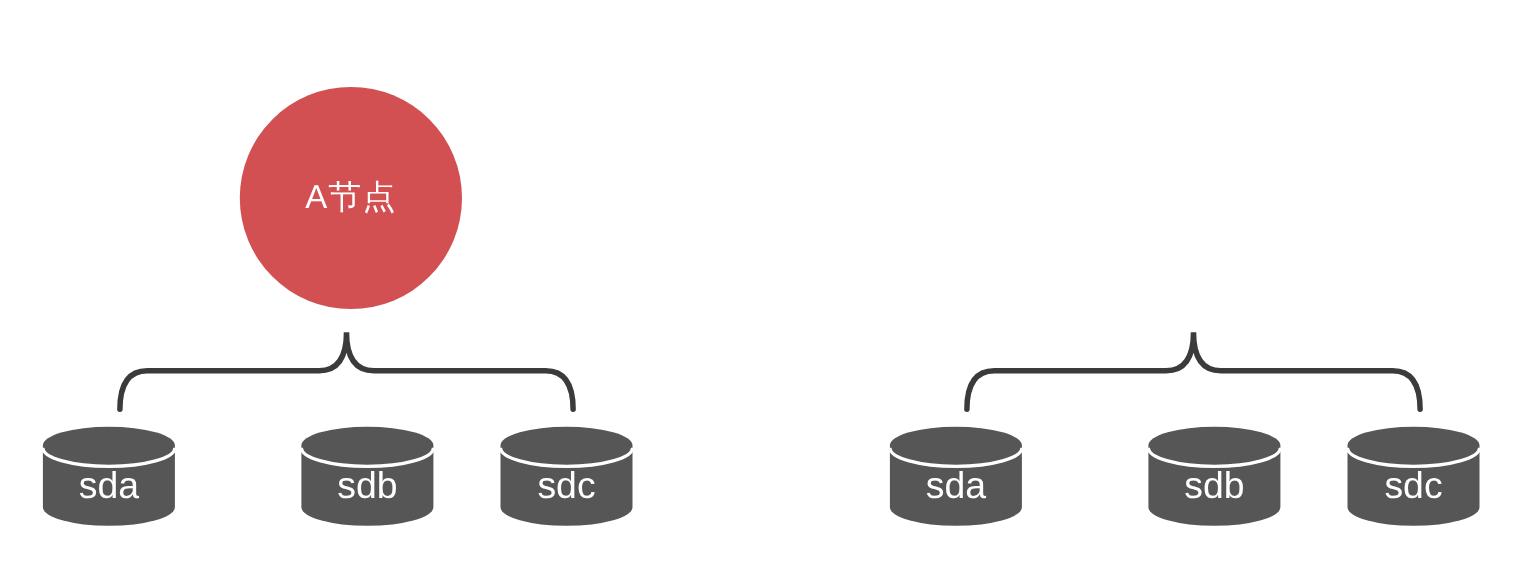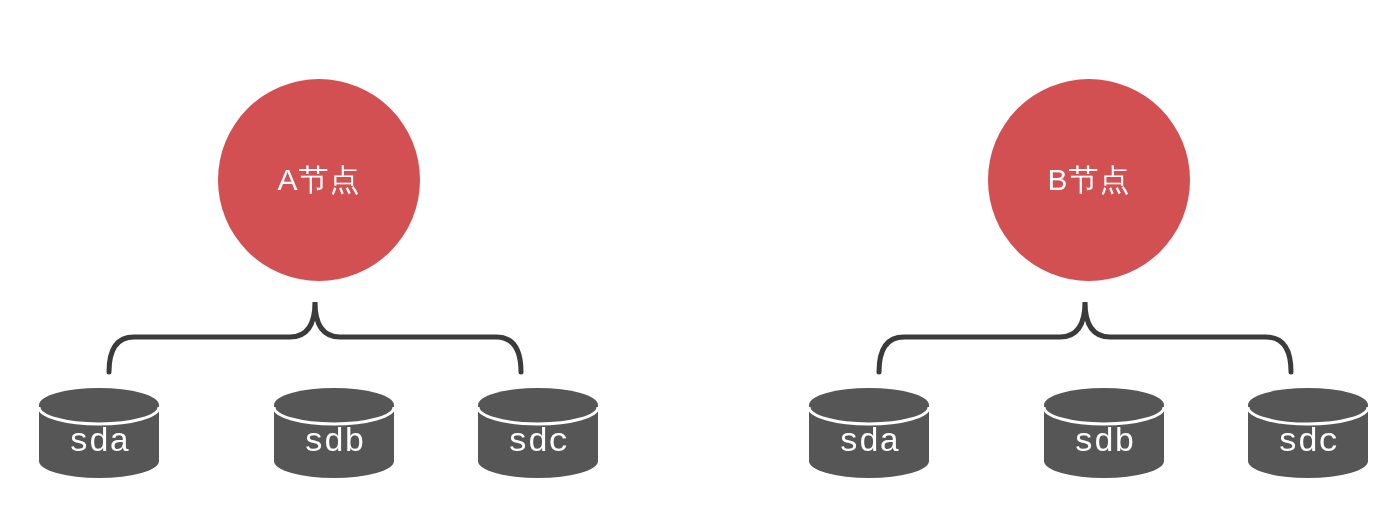--- a/index.html
+++ b/index.html
@@ -33,25 +33,25 @@
     fill: none;
     stroke: var(--brace-stroke, #3b3b3b);
     stroke-width: 5; stroke-linecap: round;
   }
 
   .disk { position: absolute; top: 386px; width: 124px; height: 96px; }
   .disk svg { position: absolute; left: 0; top: 0; width: 124px; height: 96px; display: block; }
   .disk-label {
     position: absolute; left: 0; right: 0; top: 39px;
     text-align: center; line-height: 1;
-    color: var(--disk-text, #fff); font-size: 34px; font-family: Liberation Mono, monospace;
+    color: var(--disk-text, #fff); font-size: 34px;
   }
   .disk.pos-0 { left: 37px; }
   .disk.pos-1 { left: 272px; }
-  .disk.pos-2 { left: 476px; }
+  .disk.pos-2 { left: 453px; }
 </style>
 </head>
 <body>
 
 <div class="canvas">
 
   <div class="group group-a">
     <div class="node-circle">
       <span class="node-label">A节点</span>
     </div>
@@ -79,23 +79,20 @@
     <div class="disk pos-2">
       <svg viewBox="0 0 124 96" aria-hidden="true">
         <path d="M2,19 a60,17 0 0 1 120,0 v56 a60,17 0 0 1 -120,0 z" fill="var(--disk-fill)"></path>
         <path d="M2,21 a60,17 0 0 0 120,0" fill="none" stroke="var(--disk-highlight)" stroke-width="3"></path>
       </svg>
       <span class="disk-label">sdc</span>
     </div>
   </div>
 
   <div class="group group-b">
-    <div class="node-circle">
-      <span class="node-label">B节点</span>
-    </div>
 
     <svg class="brace" viewBox="-3 -3 418 76" aria-hidden="true">
       <path d="M0,70 Q0,35 25,35 L181,35 Q206,35 206,0 Q206,35 231,35 L387,35 Q412,35 412,70"></path>
     </svg>
 
     <div class="disk pos-0">
       <svg viewBox="0 0 124 96" aria-hidden="true">
         <path d="M2,19 a60,17 0 0 1 120,0 v56 a60,17 0 0 1 -120,0 z" fill="var(--disk-fill)"></path>
         <path d="M2,21 a60,17 0 0 0 120,0" fill="none" stroke="var(--disk-highlight)" stroke-width="3"></path>
       </svg>

